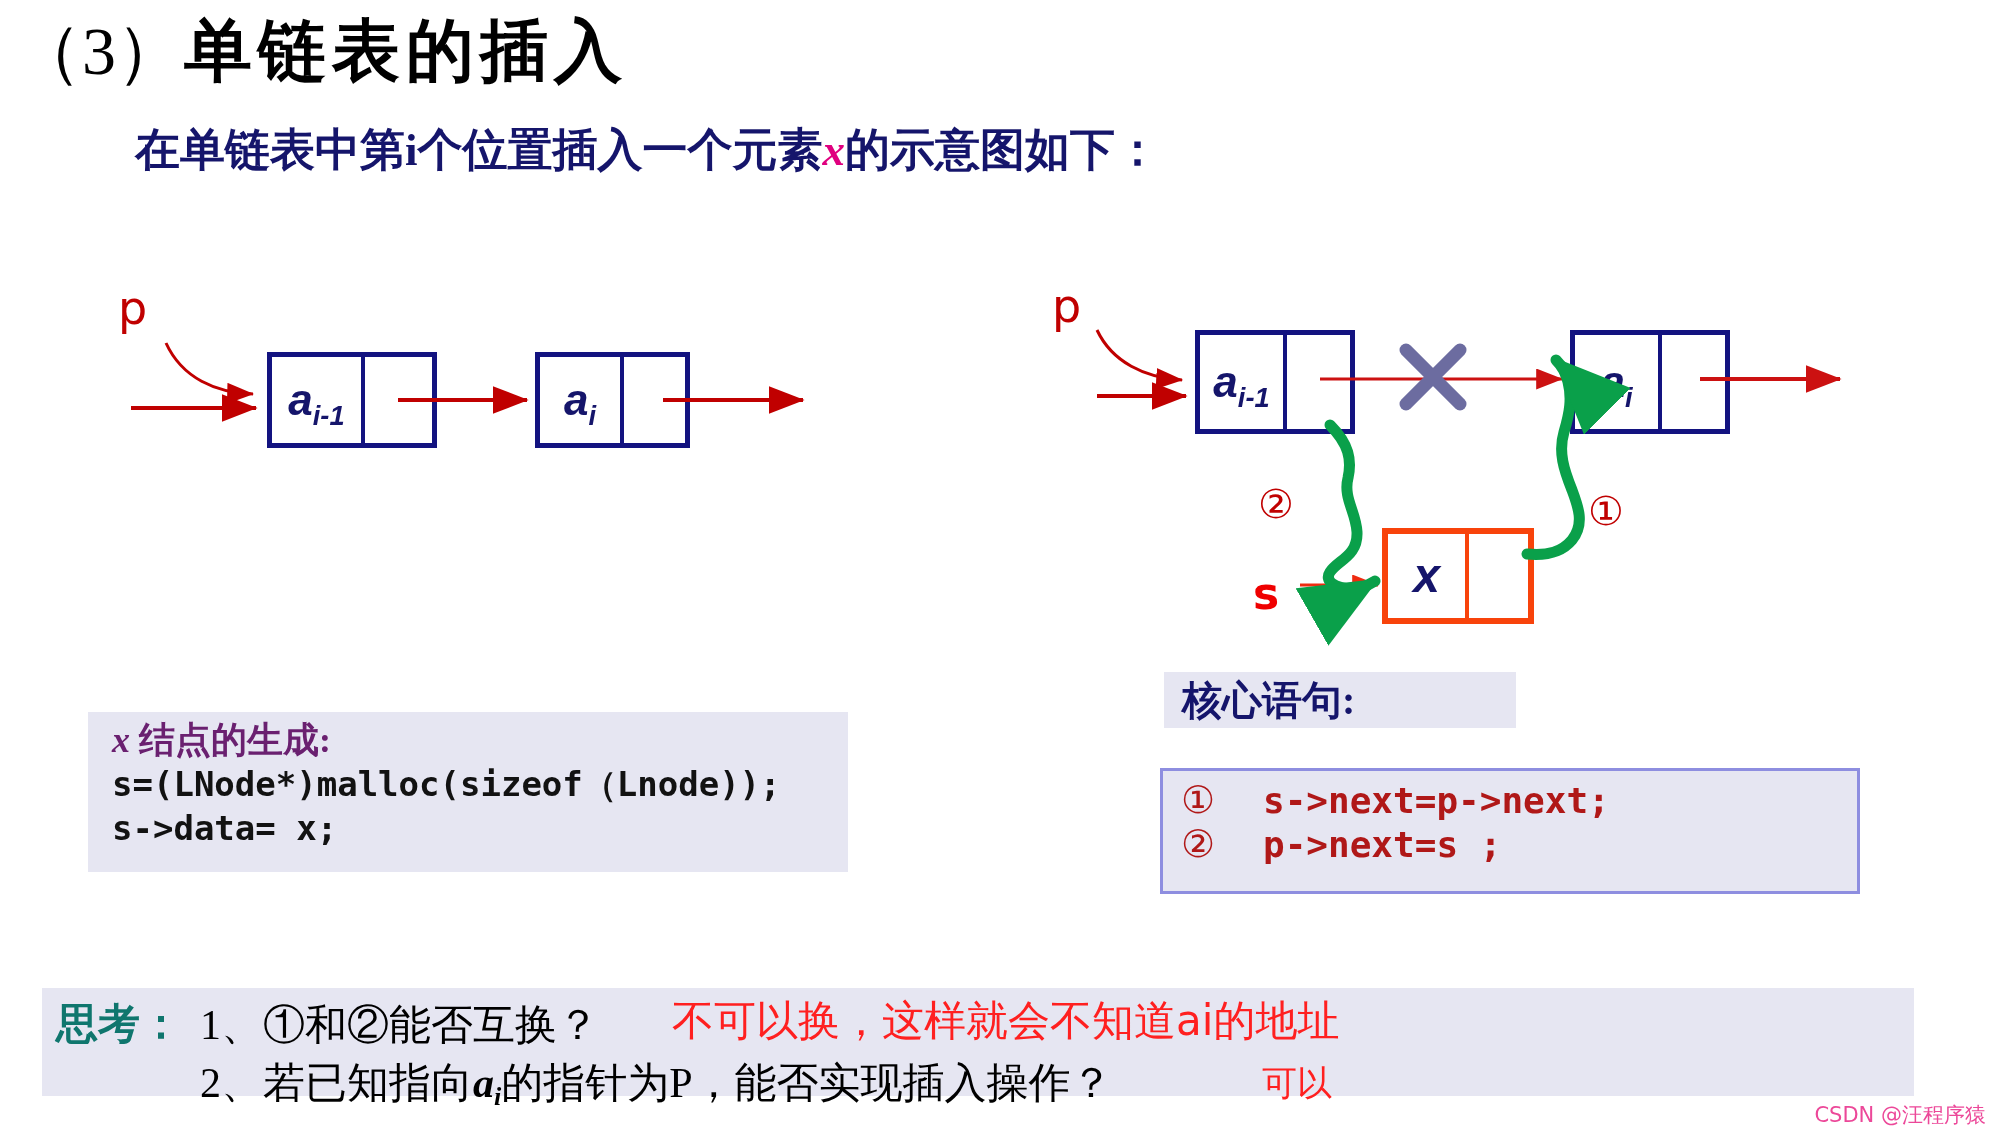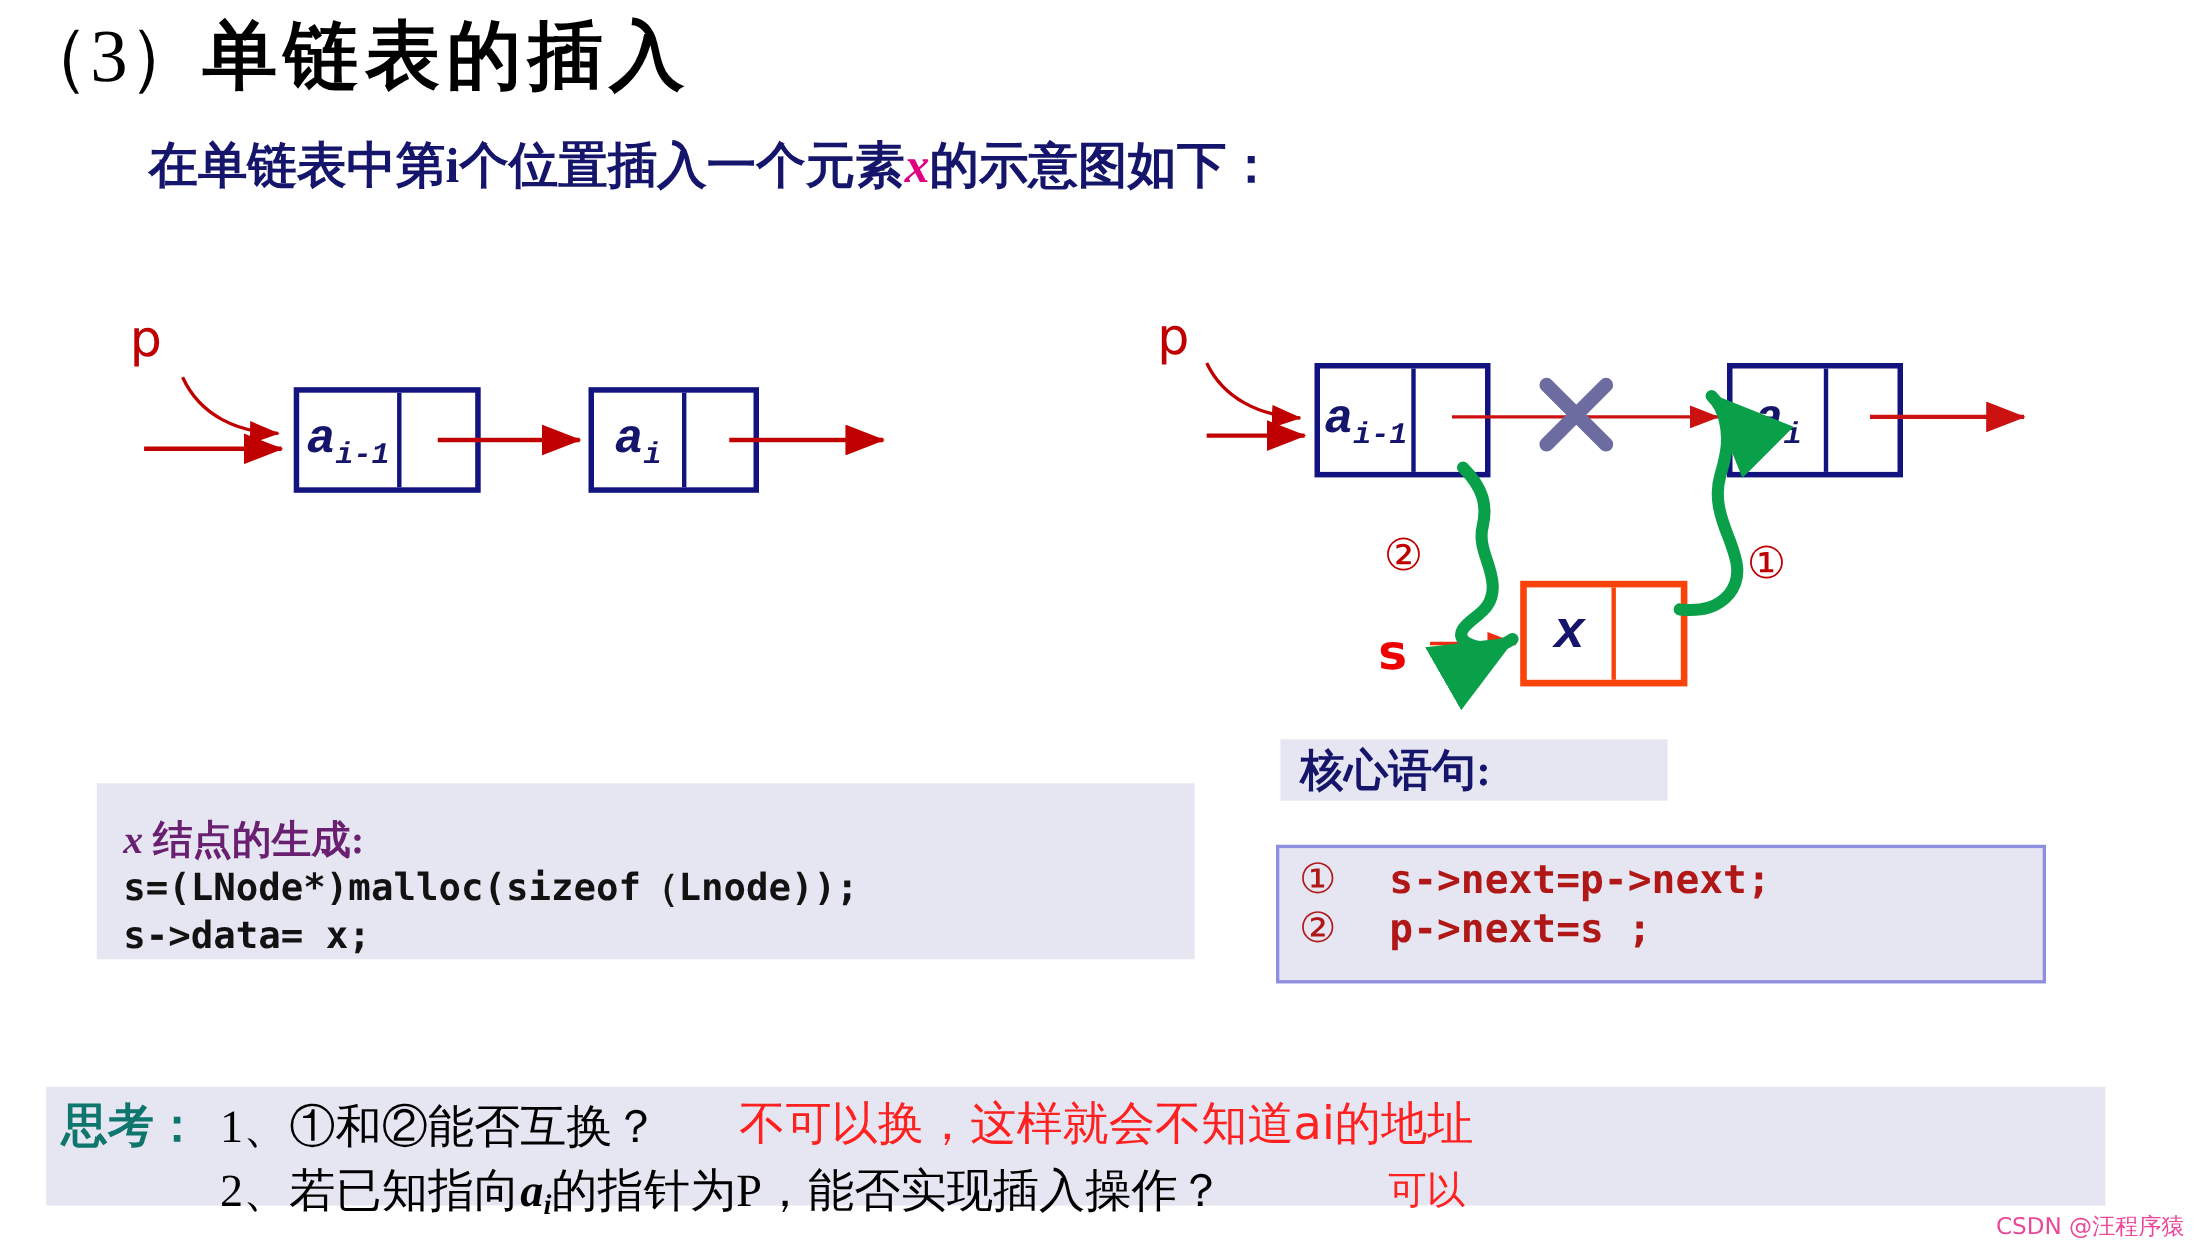--- a/index.html
+++ b/index.html
@@ -66,21 +66,21 @@
     align-items: center;
     justify-content: center;
     box-sizing: border-box;
   }
   .node.navy .cell-data { border-right: 4px solid #131380; }
   .node.orange .cell-data { border-right: 4px solid #f8430b; }
   .node .cell-next {
     flex: 1 1 42%;
   }
   .node .lbl {
-    font-family: Liberation Mono, monospace;
+    font-family: Liberation Sans, sans-serif;
     font-style: italic;
     font-size: 44px;
     font-weight: 700;
     color: #15156b;
     line-height: 1;
     white-space: nowrap;
   }
   .node .lbl sub {
     font-size: 0.62em;
     font-style: italic;
@@ -123,25 +123,25 @@
     width: 2002px;
     height: 1135px;
     pointer-events: none;
   }
 
   
   #code-left {
     position: absolute;
     left: 88px;
     top: 712px;
-    width: 998px;
+    width: 760px;
     height: 160px;
     background: #e6e6f2;
     box-sizing: border-box;
-    padding: 29px 20px 10px 24px;
+    padding: 6px 20px 10px 24px;
   }
   #code-left .heading {
     font-family: "Liberation Serif", "DejaVu Serif", serif;
     font-size: 36px;
     font-weight: 700;
     color: #6a2070;
     line-height: 1.25;
     white-space: nowrap;
   }
   #code-left .heading .it {

